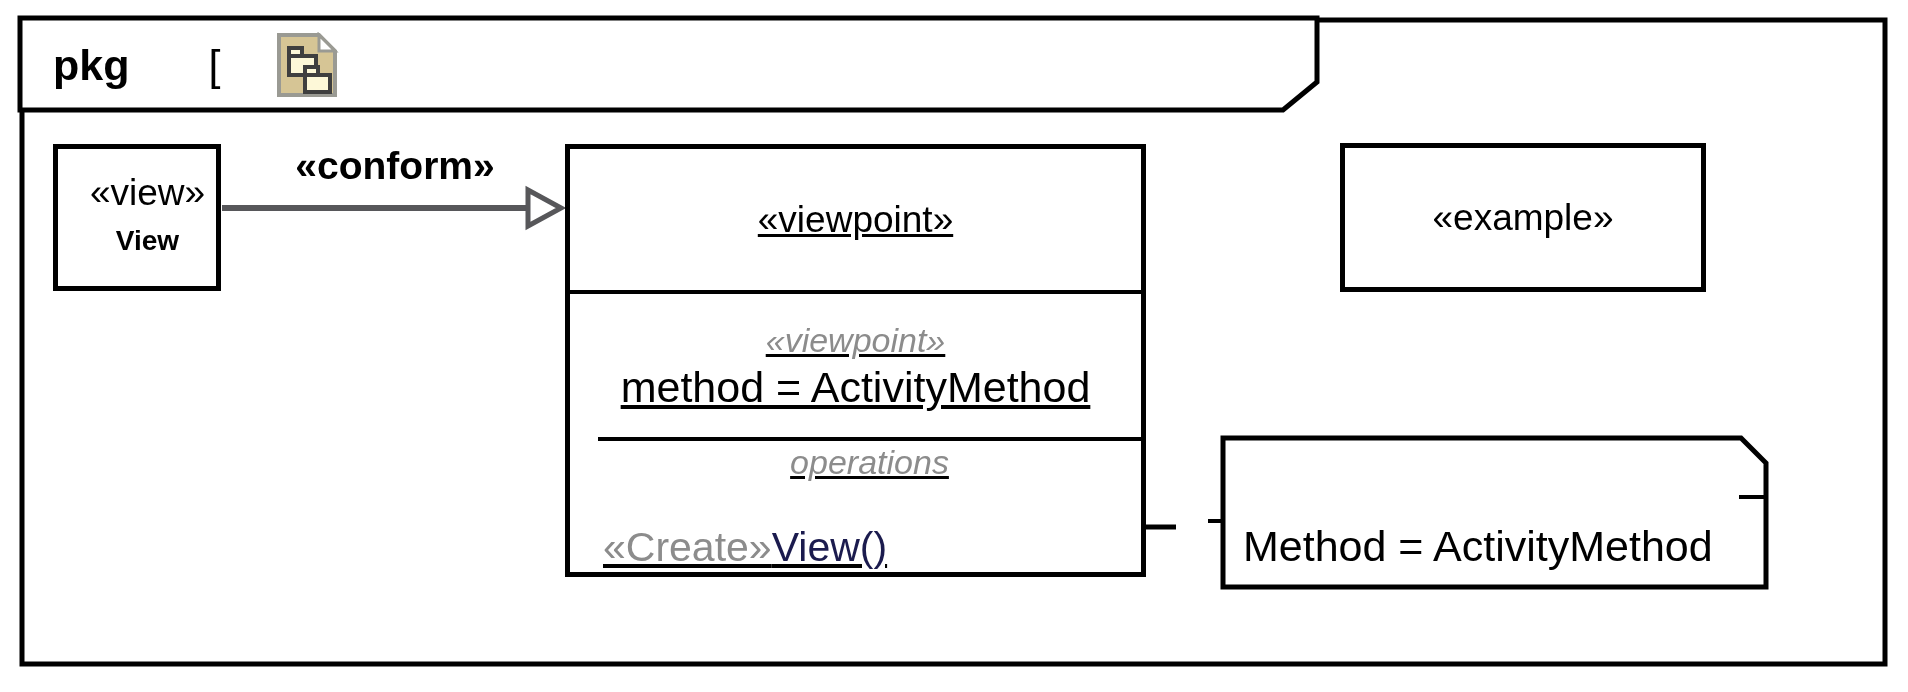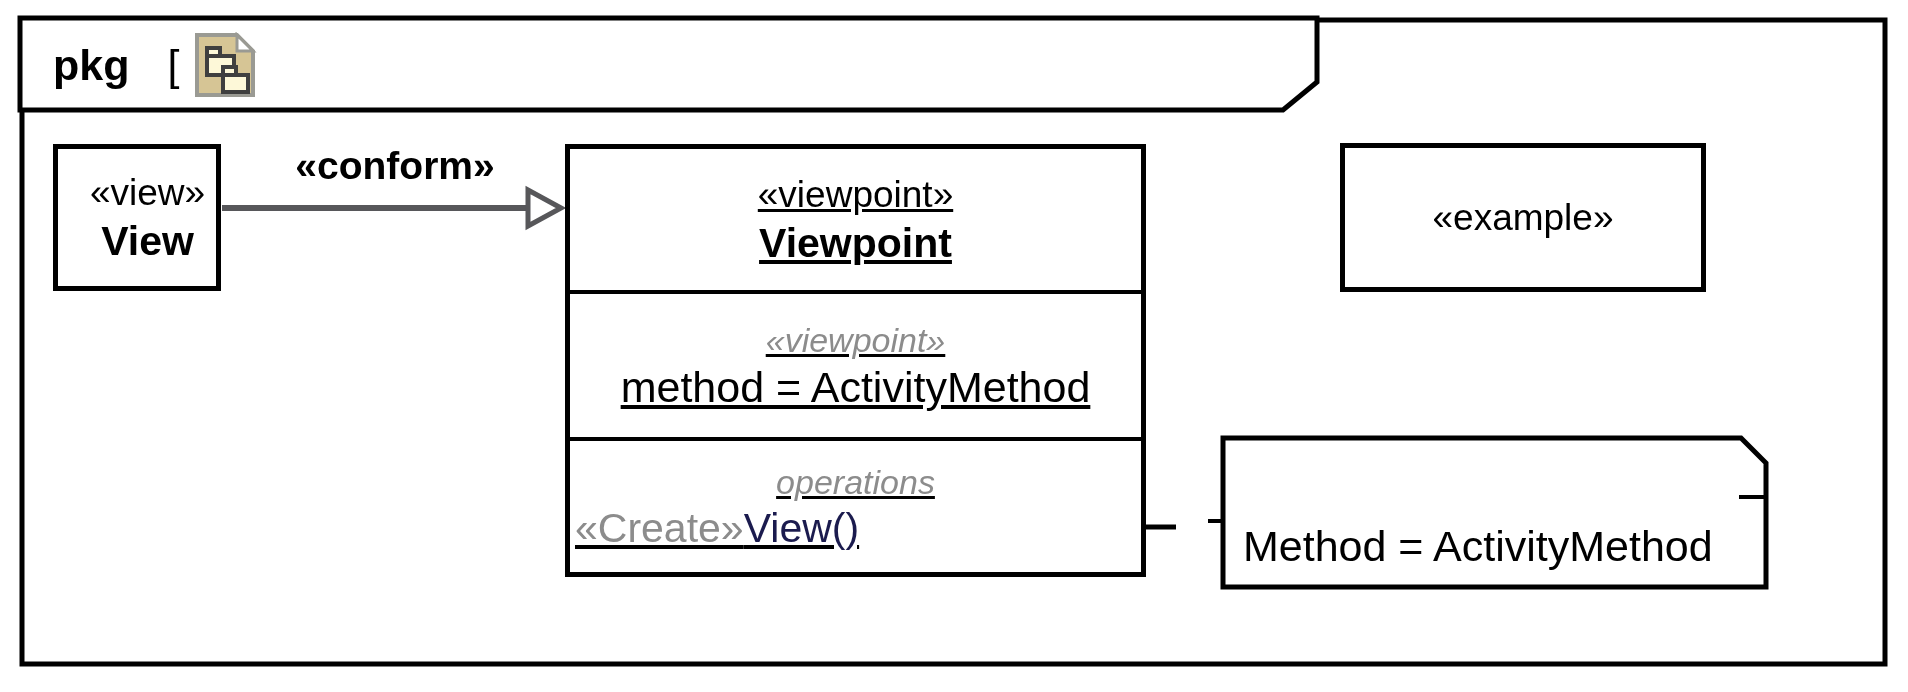--- a/index.html
+++ b/index.html
@@ -5,28 +5,28 @@
   html,body{margin:0;padding:0;background:#fff;}
   body{width:1908px;height:692px;position:relative;overflow:hidden;
        font-family:"Liberation Sans", sans-serif;color:#000;}
   .abs{position:absolute;}
   svg{display:block;}
   .class-box{position:absolute;background:#fff;border:5px solid #000;
              box-sizing:border-box;display:flex;flex-direction:column;}
   .center-col{display:flex;flex-direction:column;justify-content:center;
               align-items:center;}
   .stereo{font-size:37px;line-height:46px;white-space:nowrap;}
-  .cname{font-size:41px;line-height:50px;font-weight:bold;white-space:nowrap;}
+  .cname{font-size:28px;line-height:50px;font-weight:bold;white-space:nowrap;}
   .comp-label{font-size:34px;line-height:42px;font-style:italic;color:#8c8c8c;
               text-align:center;white-space:nowrap;}
   .comp-value{font-size:43px;line-height:52px;text-align:center;white-space:nowrap;}
   .op-line{font-size:41px;line-height:50px;padding-left:5px;white-space:nowrap;}
   .op-stereo{color:#8c8c8c;}
   .op-name{color:#1b1b4e;}
-  .hdr{display:flex;align-items:center;font-size:43px;}
+  .hdr{display:flex;align-items:center;font-size:43px;gap:41px;}
   .hdr .kind{font-weight:bold;}
   .hdr .br{margin-left:38px;}
   .hdr .icon{margin-left:14px;}
   .hdr .ttl{margin-left:14px;white-space:nowrap;}
   .conform-label{font-size:39px;text-align:center;white-space:nowrap;}
   .note-text{font-size:43px;line-height:50px;white-space:nowrap;}
 </style>
 </head>
 <body>
 
@@ -71,28 +71,27 @@
 <div class="class-box center-col" style="left:53px;top:144px;width:168px;height:147px;padding-left:21px;">
   <div class="stereo">«view»</div>
   <div class="cname">View</div>
 </div>
 
 <div class="abs conform-label" style="left:240px;top:144px;width:310px;font-weight:bold;">«conform»</div>
 
 <div class="class-box" style="left:565px;top:144px;width:581px;height:433px;text-decoration:underline;">
   <div class="center-col" style="height:141px;">
     <div class="stereo">«viewpoint»</div>
-    <div class="cname">Viewpoint</div>
   </div>
   <div class="center-col" style="height:147px;border-top:4px solid #000;box-sizing:border-box;">
     <div class="comp-label">«viewpoint»</div>
     <div class="comp-value">method = ActivityMethod</div>
   </div>
   <div style="flex:1;border-top:4px solid #000;box-sizing:border-box;
-              display:flex;flex-direction:column;justify-content:center;">
+              display:flex;flex-direction:column;justify-content:space-between;margin-left:28px;">
     <div class="comp-label">operations</div>
     <div class="op-line"><span class="op-stereo">«Create»</span><span class="op-name">View()</span></div>
   </div>
 </div>
 
 <div class="class-box center-col" style="left:1340px;top:143px;width:366px;height:149px;">
   <div class="stereo">«example»</div>
 </div>
 
 <div class="abs note-text" style="left:1243px;top:521px;">Method = ActivityMethod</div>

